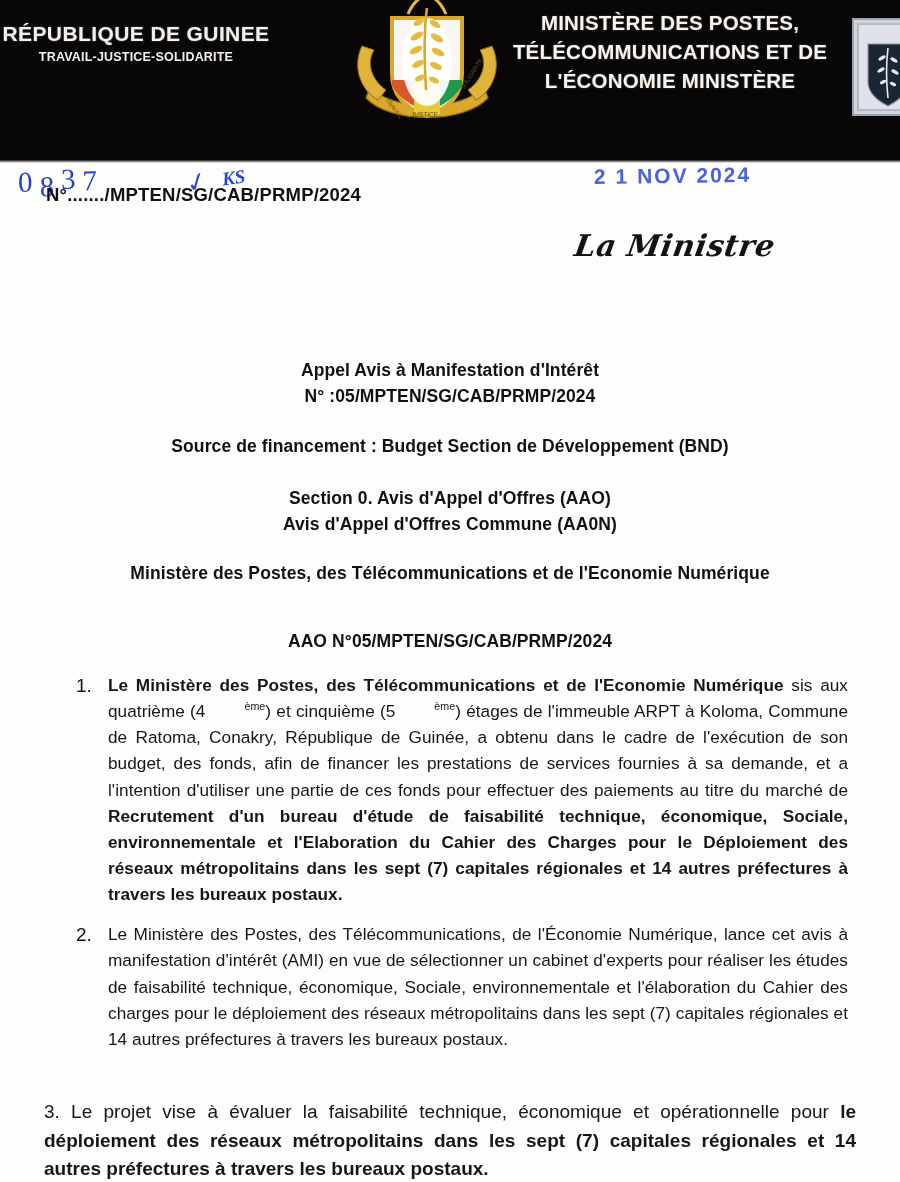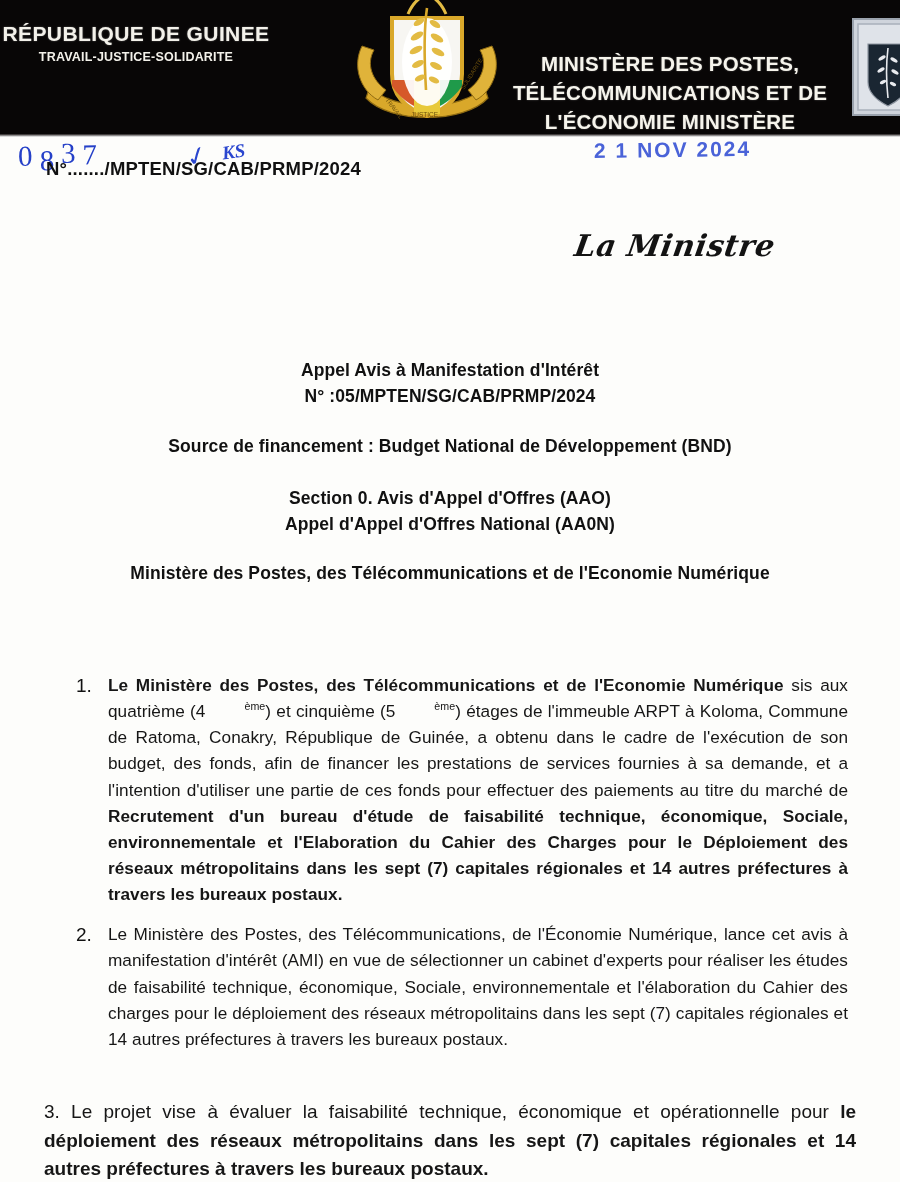--- a/index.html
+++ b/index.html
@@ -17,21 +17,21 @@
     width: 900px;
     height: 1182px;
     overflow: hidden;
     background: #fdfdfb;
   }
 
   
   .letterhead {
     position: relative;
     width: 900px;
-    height: 137px;
+    height: 163px;
     background: #080606;
     overflow: hidden;
   }
   .letterhead::after {
     content: "";
     position: absolute;
     left: 0; right: 0; bottom: 0;
     height: 3px;
     background: linear-gradient(to bottom, #1a1616, #ffffff);
   }
@@ -74,21 +74,20 @@
     left: 505px;
     top: 8px;
     width: 330px;
     text-align: center;
     color: #f6f4ec;
     font-size: 20.5px;
     font-weight: bold;
     line-height: 1.42;
     letter-spacing: 0.2px;
     text-shadow: 0 0 2px rgba(255,255,255,0.3);
-    margin-top: 41px;
   }
   .lh-ministry div { white-space: nowrap; }
 
   
   .seal2 {
     position: absolute;
     left: 852px;
     top: 18px;
     width: 68px;
     height: 94px;
@@ -333,32 +332,33 @@
 
   <div class="ministre">La Ministre</div>
 
   <div class="titles">
     <div class="t-block">
       <div class="t-line">Appel Avis à Manifestation d'Intérêt</div>
       <div class="t-line">N° :05/MPTEN/SG/CAB/PRMP/2024</div>
     </div>
 
     <div class="gap-a"></div>
-    <div class="t-line">Source de financement : Budget National de Développement (BND)</div>
+    <div class="t-line">Source de financement : Budget Section de Développement (BND)</div>
 
     <div class="gap-b"></div>
     <div class="t-block">
       <div class="t-line">Section 0. Avis d'Appel d'Offres (AAO)</div>
-      <div class="t-line">Appel d'Appel d'Offres National (AA0N)</div>
+      <div class="t-line">Avis d'Appel d'Offres Commune (AA0N)</div>
     </div>
 
     <div class="gap-c"></div>
     <div class="t-line">Ministère des Postes, des Télécommunications et de l'Economie Numérique</div>
 
     <div class="gap-d"></div>
+    <div class="t-line">AAO N°05/MPTEN/SG/CAB/PRMP/2024</div>
   </div>
 
   <div class="body-wrap">
 
     <div class="num-item">
       <span class="num-marker">1.</span>
       <div class="para"><b>Le Ministère des Postes, des Télécommunications et de l'Economie Numérique</b><span> sis aux quatrième (4</span><sup>ème</sup><span>) et cinquième (5</span><sup>ème</sup><span>) étages de l'immeuble ARPT à Koloma, Commune de Ratoma, Conakry, République de Guinée, a obtenu dans le cadre de l'exécution de son budget, des fonds, afin de financer les prestations de services fournies à sa demande, et a l'intention d'utiliser une partie de ces fonds pour effectuer des paiements au titre du marché de </span><b>Recrutement d'un bureau d'étude de faisabilité technique, économique, Sociale, environnementale et l'Elaboration du Cahier des Charges pour le Déploiement des réseaux métropolitains dans les sept (7) capitales régionales et 14 autres préfectures à travers les bureaux postaux.</b></div>
     </div>
 
     <div class="num-item">

